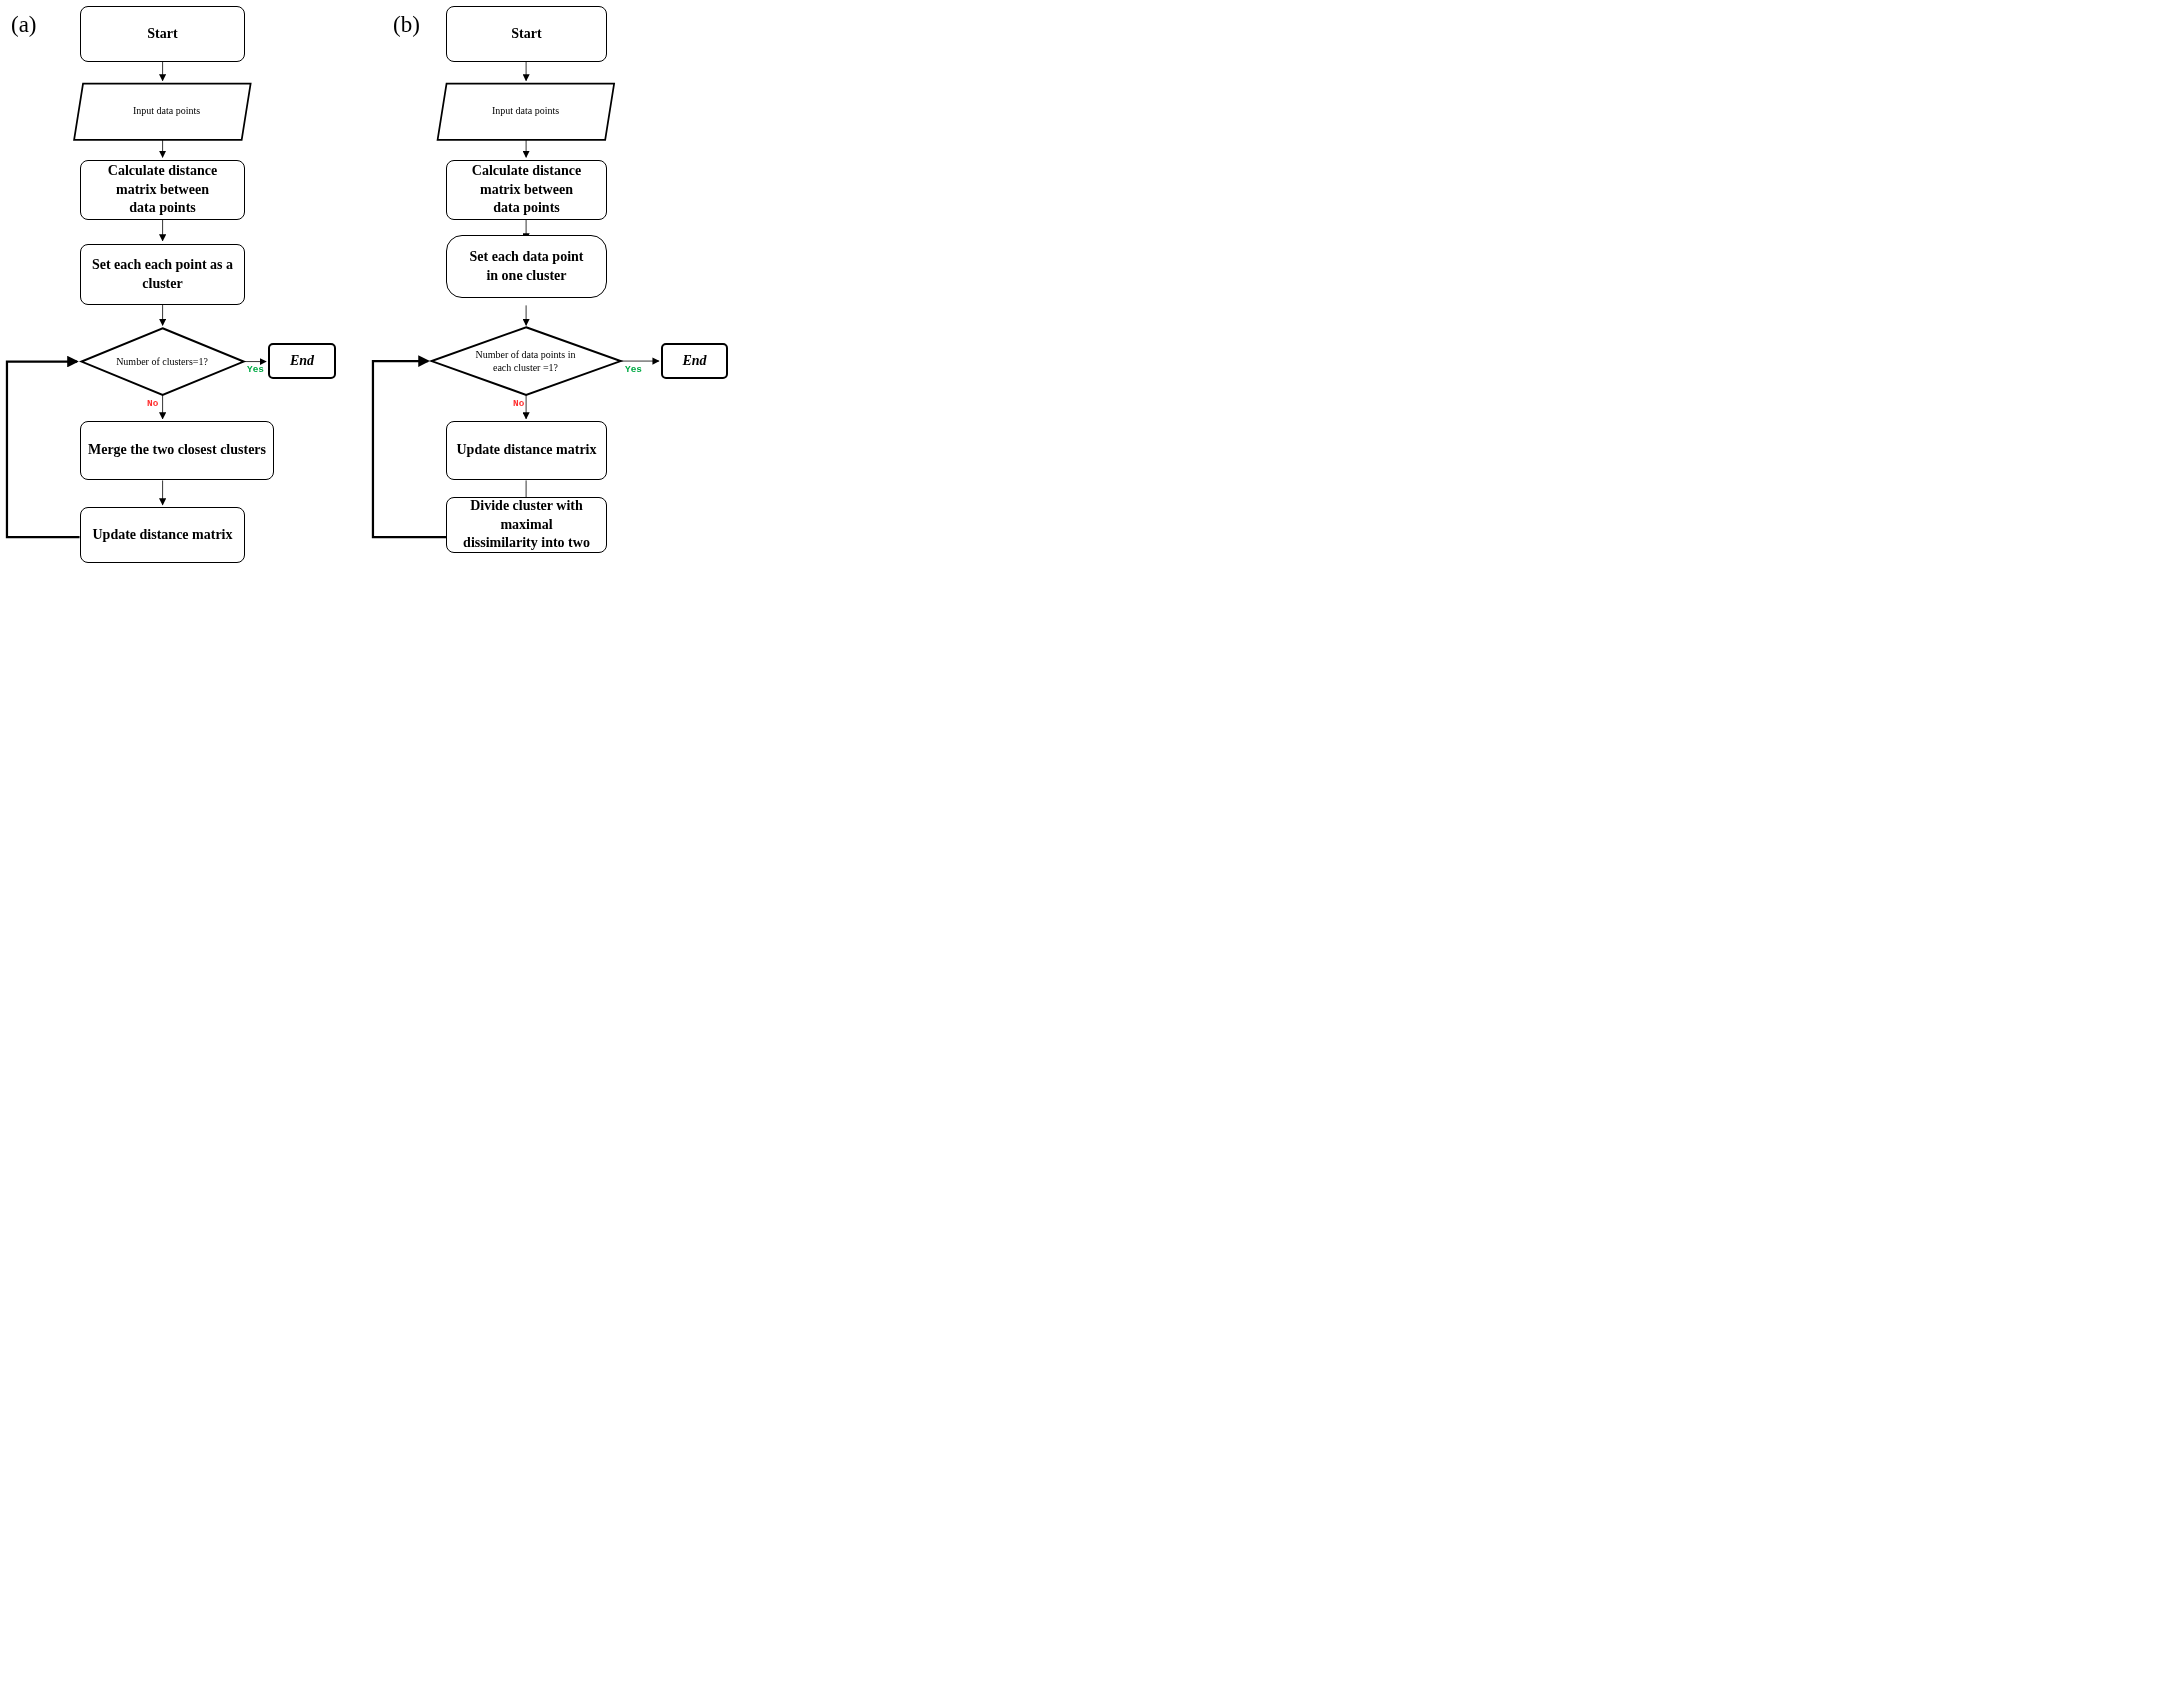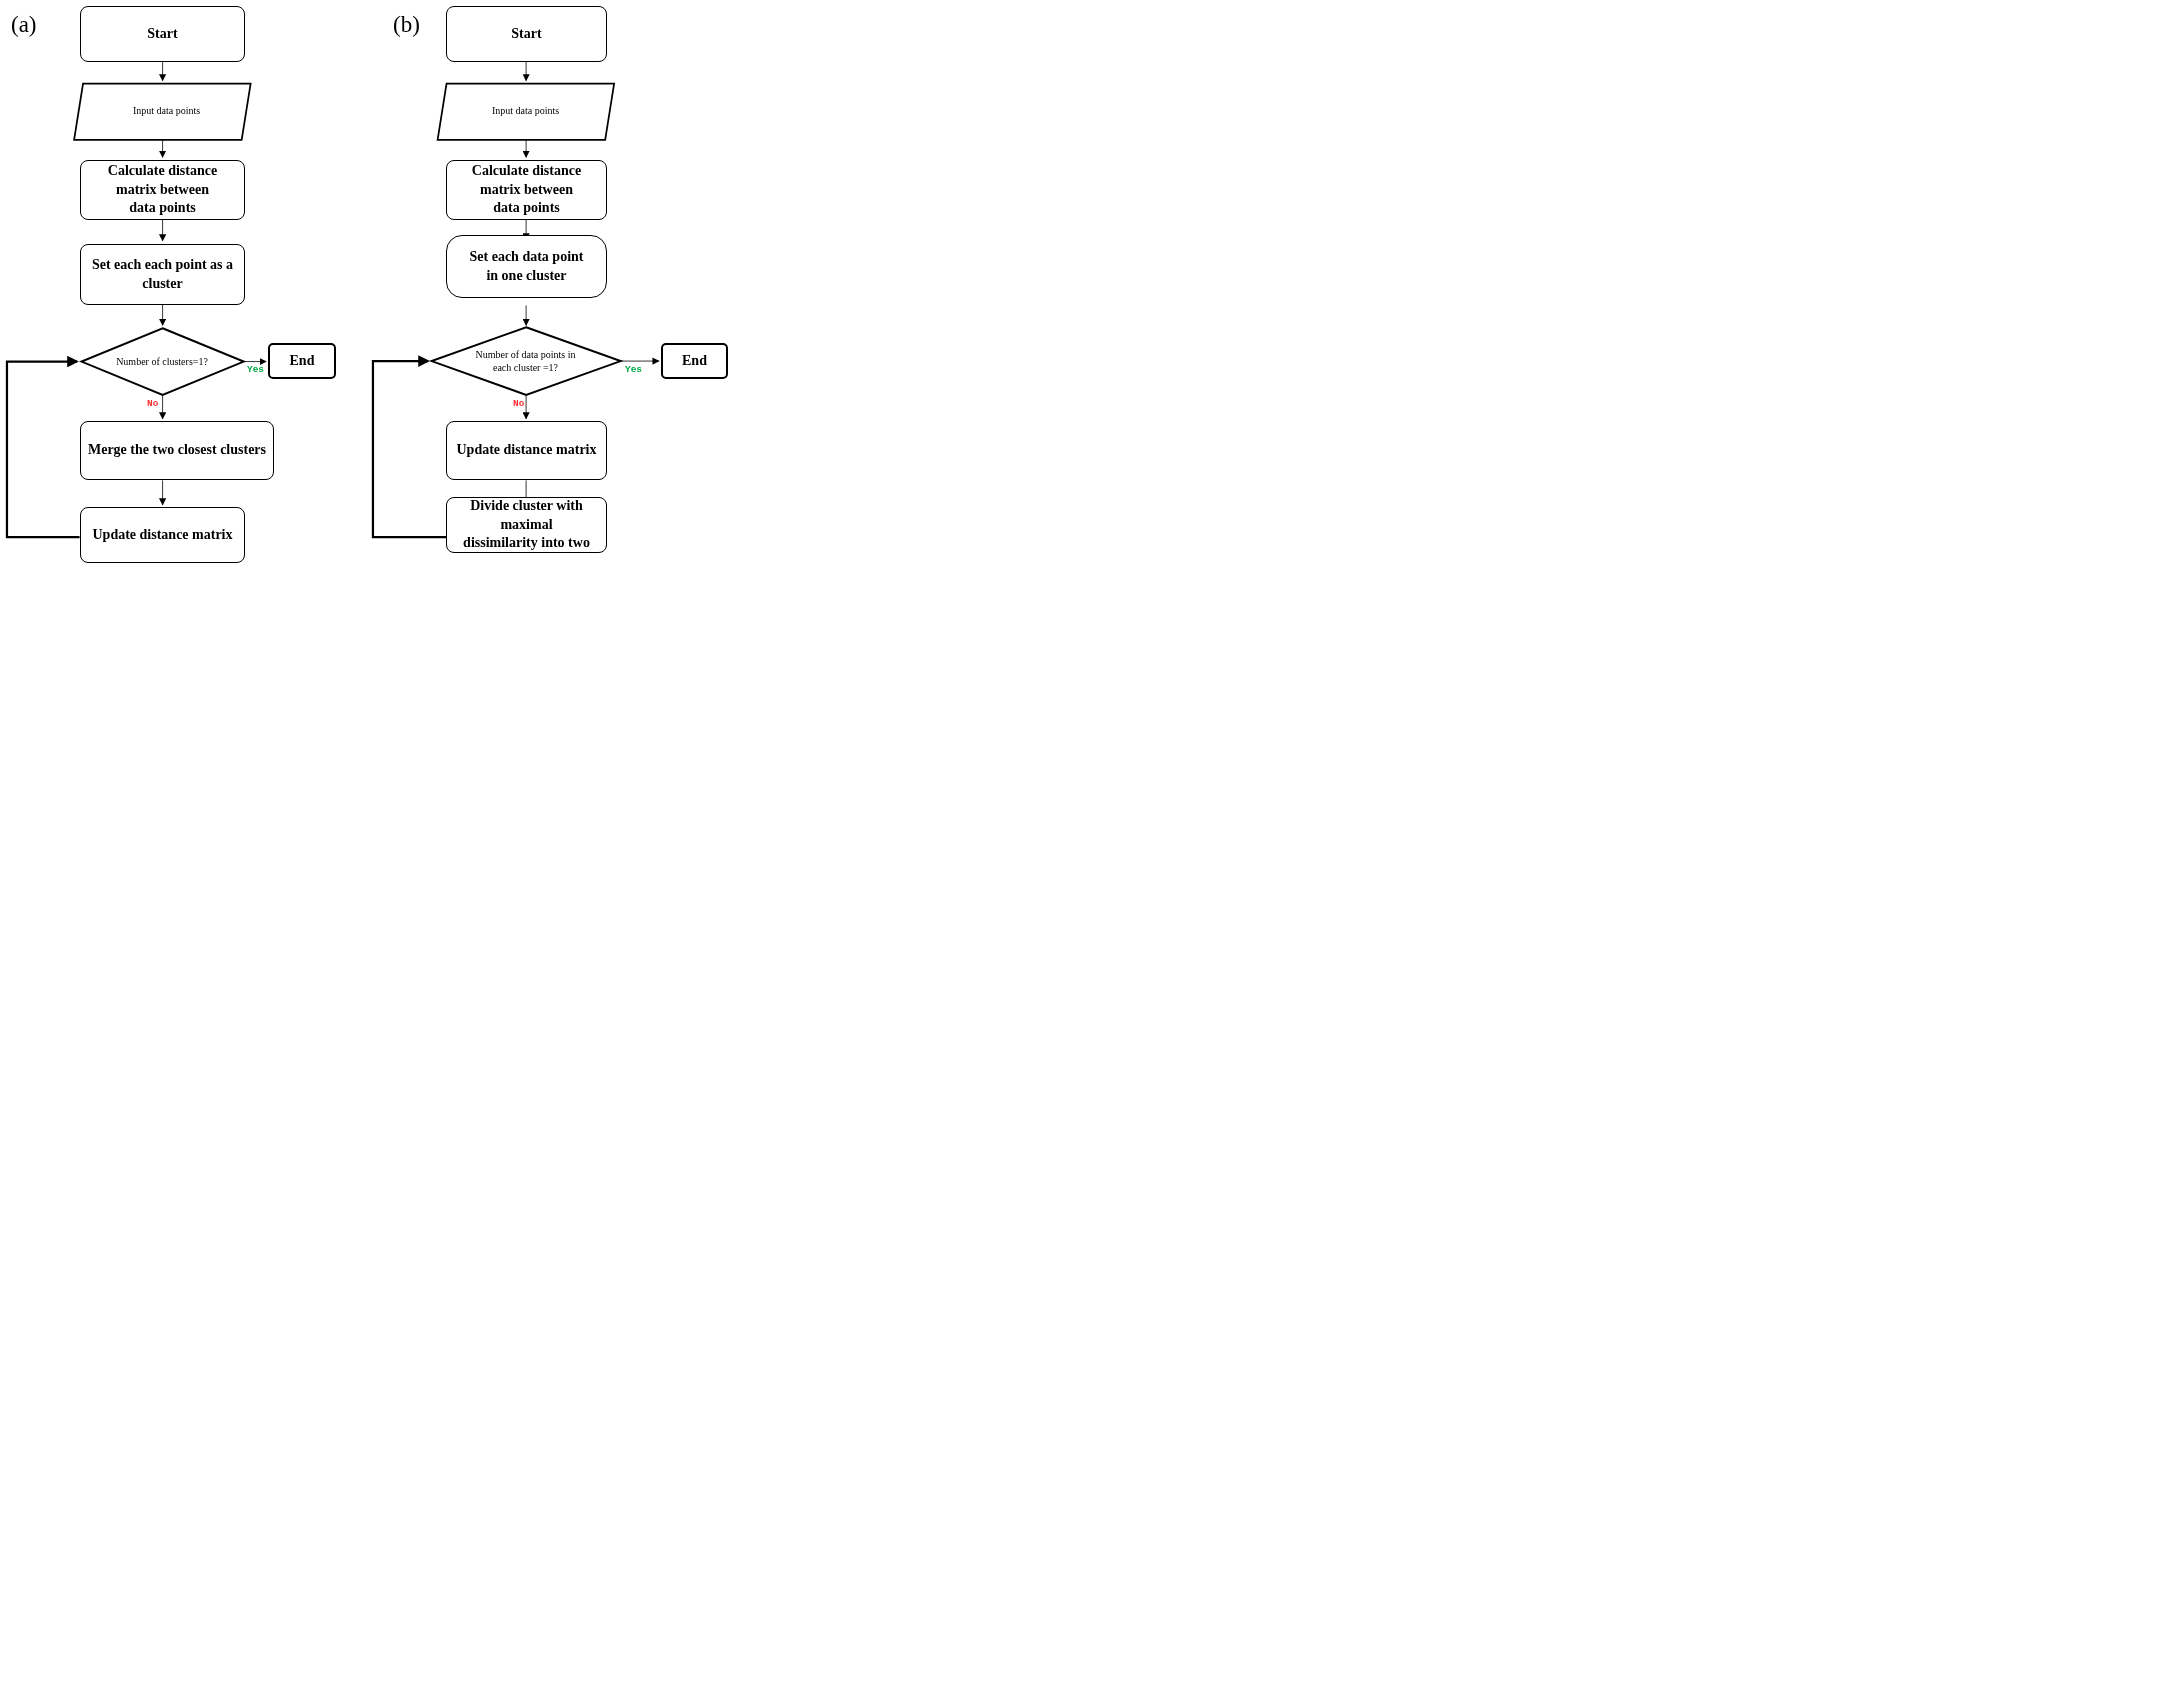--- a/index.html
+++ b/index.html
@@ -33,21 +33,21 @@
   .overlay{
     position:absolute;
     display:flex;align-items:center;justify-content:center;
     text-align:center;
     font-weight:normal;
     font-size:10px;
     line-height:1.35;
     background:transparent;
     pointer-events:none;
   }
-  .endnode{border-radius:5px;border-width:2px;}
+  .endnode{border-radius:5px;border-width:2px;font-style:italic;}
   .branch{
     position:absolute;
     font-weight:bold;
     font-size:9.4px;
     font-family:Liberation Mono, monospace;
   }
   .yes{color:var(--yes-color,#00A944);}
   .no{color:var(--no-color,#FF2E2E);}
 
   

